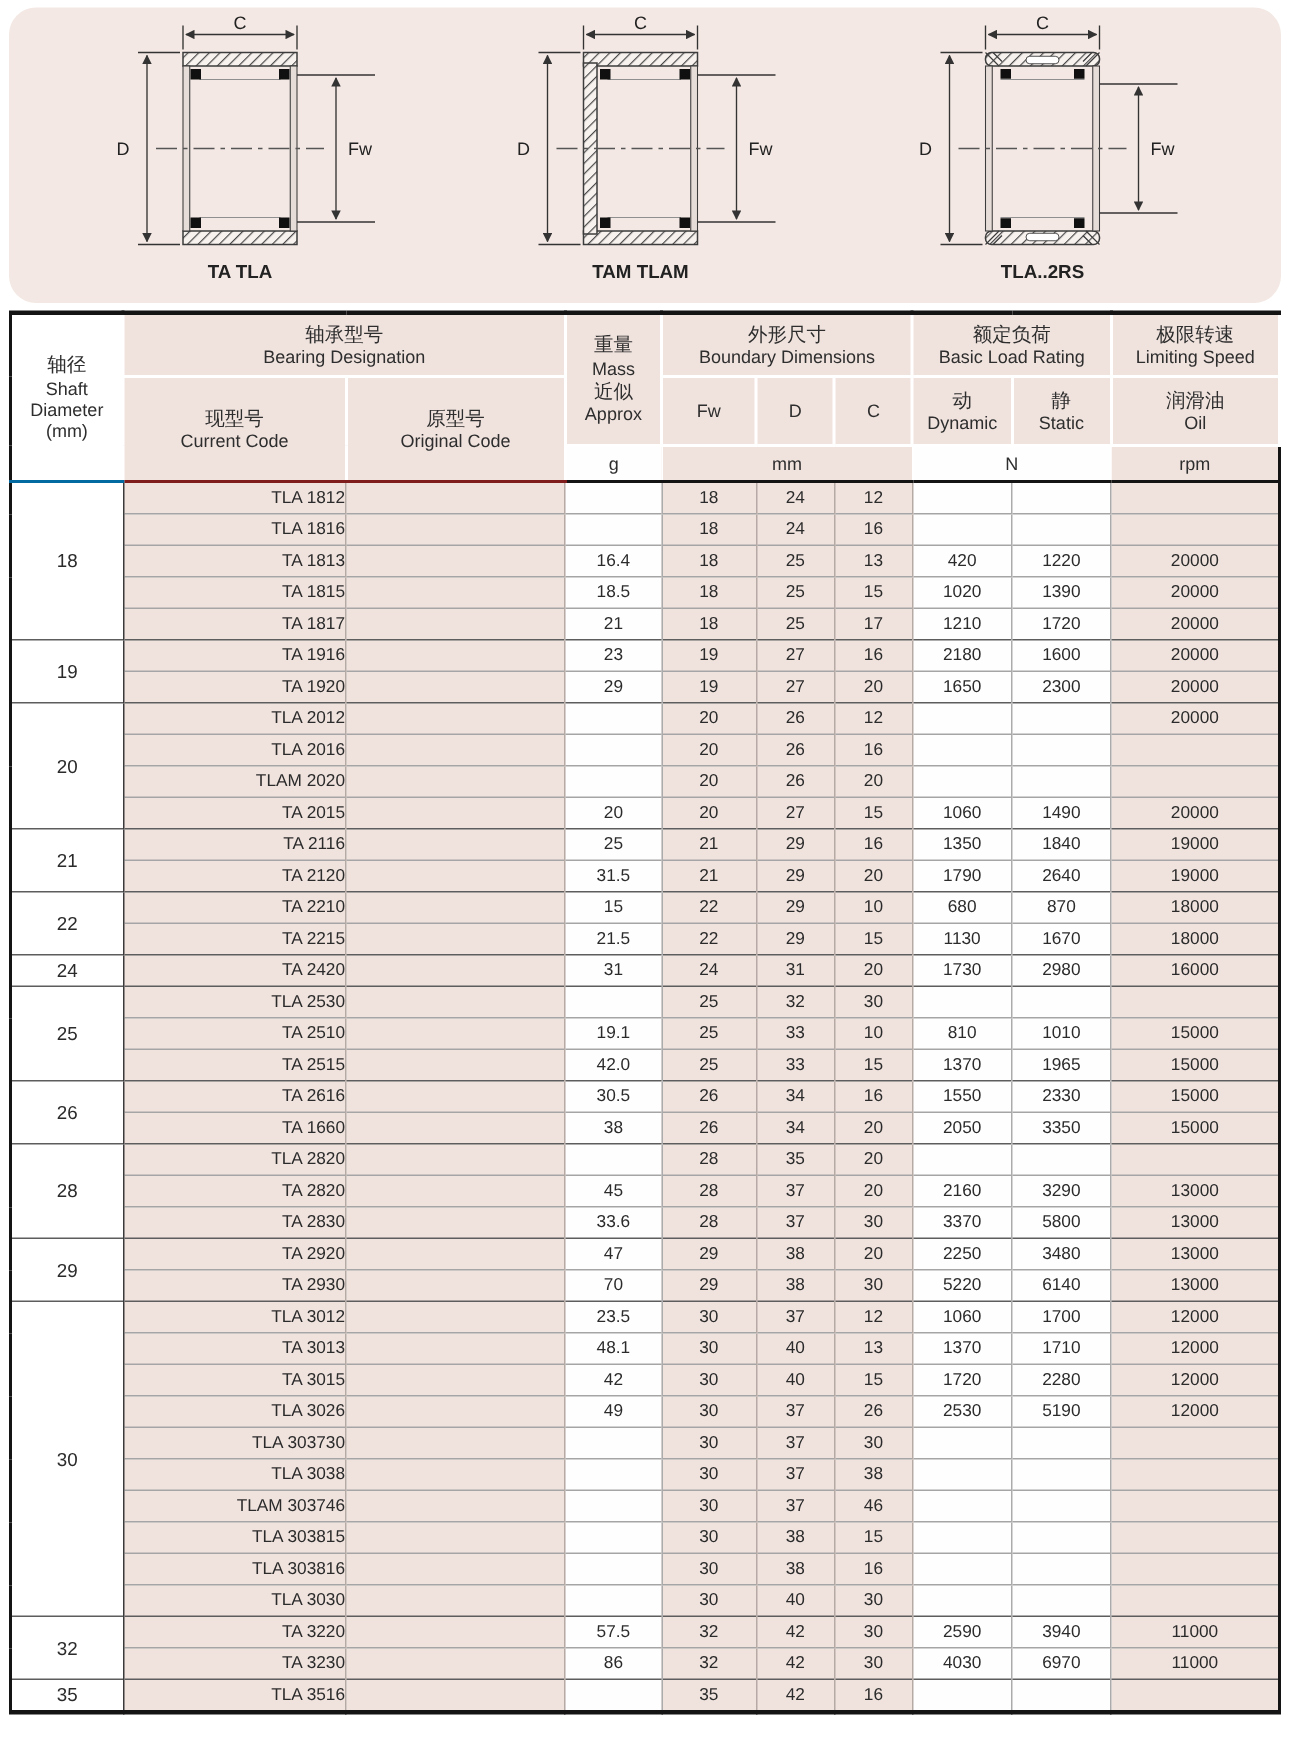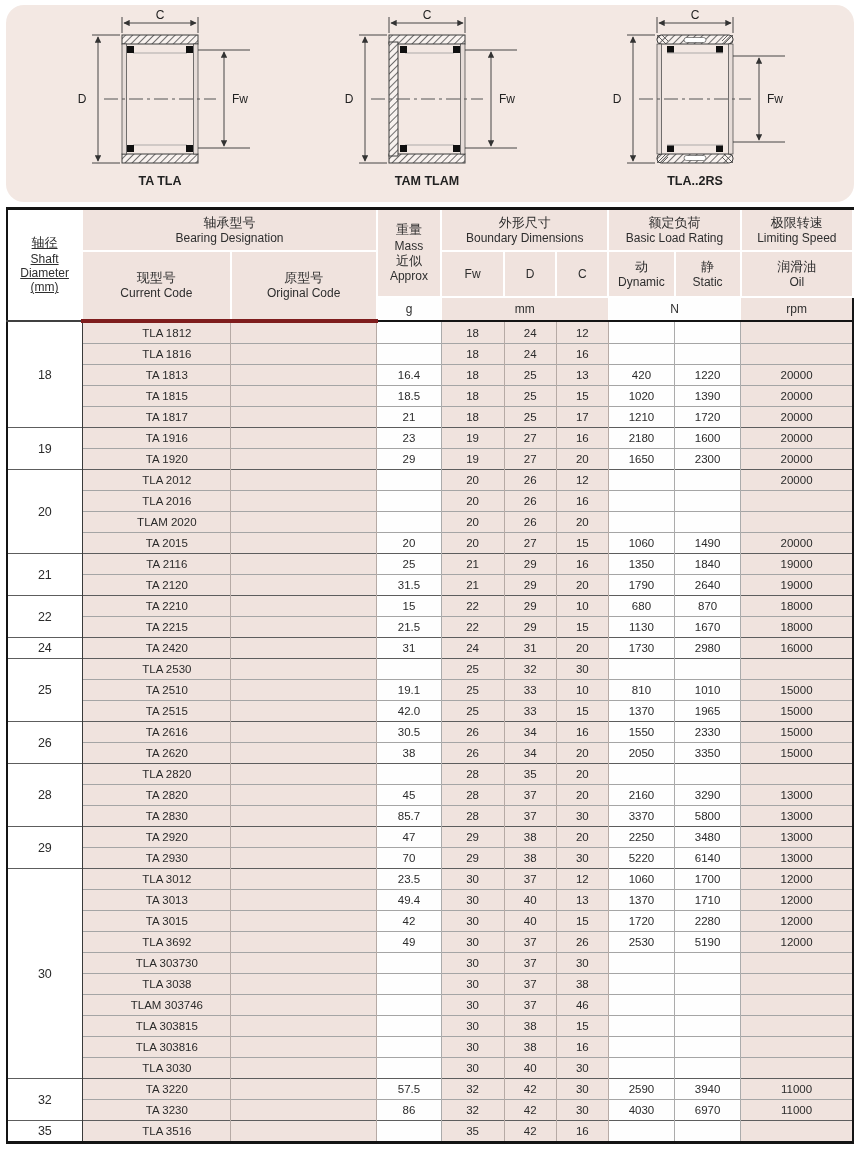--- a/index.html
+++ b/index.html
@@ -24,45 +24,44 @@
     border-collapse:collapse;table-layout:fixed;
     width:848px;margin:5px 0 0 6px;
     border:2px solid #141414;border-top-width:3px;border-bottom-width:3px;
   }
   thead th{
     background:var(--pink,#f0e3de);border:2px solid #ffffff;
     font-weight:normal;padding:1px 0;vertical-align:middle;text-align:center;
   }
   thead th.c-shaft{
     background:#ffffff;border:none;border-right:1px solid #3a3a3a;
-    border-bottom:2px solid #404040;
-    text-decoration:underline;
+    border-bottom:2px solid #0369a1;
   }
   thead th .zh{font-size:13px;line-height:1.25;}
   thead th .en{font-size:12px;line-height:1.2;}
   tr.h1 th{height:38px;}
   tr.h2 th{height:42px;}
-  thead th.tobody{border-bottom:4px solid #7f1d1d;}
+  thead th.tobody{border-bottom:2px solid #7f1d1d;}
   tr.units td{
     height:20px;font-size:12px;text-align:center;
     border:1px solid #ffffff;border-top:1px solid #9a9a9a;
     border-bottom:2px solid #141414;
   }
   td.u-white{background:#fefefe;}
   td.u-pink{background:var(--pink,#f0e3de);}
   tbody td{
     height:20px;padding:0;font-size:11.5px;text-align:center;color:#2b2b2b;
     border-top:1px solid #a5a5a5;border-right:1px solid #b6aaa5;
     background:var(--pink,#f0e3de);
   }
   tbody td.c-shaft{
     background:#ffffff;font-size:12.5px;border-right:1px solid #3a3a3a;
   }
   tbody td.c-mass,tbody td.c-dyn,tbody td.c-stat{background:#fefefe;border-right-color:#ababab;}
-  tbody td.c-code{text-align:center;padding-left:21px;}
+  tbody td.c-code{text-align:right;padding-left:21px;}
   tbody tr.group-start td{border-top:1px solid #5d5d5d;}
 </style>
 </head>
 <body>
 
 <div class="panel">
 
   <svg class="diagram" width="222" height="188" viewBox="0 0 222 188">
     <defs>
       <pattern id="p1" width="5" height="5" patternUnits="userSpaceOnUse" patternTransform="rotate(45)">
@@ -492,21 +491,21 @@
         <td class="c-orig"></td>
         <td class="c-mass">30.5</td>
         <td class="c-fw">26</td>
         <td class="c-d">34</td>
         <td class="c-c">16</td>
         <td class="c-dyn">1550</td>
         <td class="c-stat">2330</td>
         <td class="c-oil">15000</td>
       </tr>
       <tr>
-        <td class="c-code">TA 2620</td>
+        <td class="c-code">TA 1660</td>
         <td class="c-orig"></td>
         <td class="c-mass">38</td>
         <td class="c-fw">26</td>
         <td class="c-d">34</td>
         <td class="c-c">20</td>
         <td class="c-dyn">2050</td>
         <td class="c-stat">3350</td>
         <td class="c-oil">15000</td>
       </tr>
       <tr class="group-start">
@@ -528,21 +527,21 @@
         <td class="c-fw">28</td>
         <td class="c-d">37</td>
         <td class="c-c">20</td>
         <td class="c-dyn">2160</td>
         <td class="c-stat">3290</td>
         <td class="c-oil">13000</td>
       </tr>
       <tr>
         <td class="c-code">TA 2830</td>
         <td class="c-orig"></td>
-        <td class="c-mass">85.7</td>
+        <td class="c-mass">33.6</td>
         <td class="c-fw">28</td>
         <td class="c-d">37</td>
         <td class="c-c">30</td>
         <td class="c-dyn">3370</td>
         <td class="c-stat">5800</td>
         <td class="c-oil">13000</td>
       </tr>
       <tr class="group-start">
         <td rowspan="2" class="c-shaft">29</td>
         <td class="c-code">TA 2920</td>
@@ -574,41 +573,41 @@
         <td class="c-fw">30</td>
         <td class="c-d">37</td>
         <td class="c-c">12</td>
         <td class="c-dyn">1060</td>
         <td class="c-stat">1700</td>
         <td class="c-oil">12000</td>
       </tr>
       <tr>
         <td class="c-code">TA 3013</td>
         <td class="c-orig"></td>
-        <td class="c-mass">49.4</td>
+        <td class="c-mass">48.1</td>
         <td class="c-fw">30</td>
         <td class="c-d">40</td>
         <td class="c-c">13</td>
         <td class="c-dyn">1370</td>
         <td class="c-stat">1710</td>
         <td class="c-oil">12000</td>
       </tr>
       <tr>
         <td class="c-code">TA 3015</td>
         <td class="c-orig"></td>
         <td class="c-mass">42</td>
         <td class="c-fw">30</td>
         <td class="c-d">40</td>
         <td class="c-c">15</td>
         <td class="c-dyn">1720</td>
         <td class="c-stat">2280</td>
         <td class="c-oil">12000</td>
       </tr>
       <tr>
-        <td class="c-code">TLA 3692</td>
+        <td class="c-code">TLA 3026</td>
         <td class="c-orig"></td>
         <td class="c-mass">49</td>
         <td class="c-fw">30</td>
         <td class="c-d">37</td>
         <td class="c-c">26</td>
         <td class="c-dyn">2530</td>
         <td class="c-stat">5190</td>
         <td class="c-oil">12000</td>
       </tr>
       <tr>

